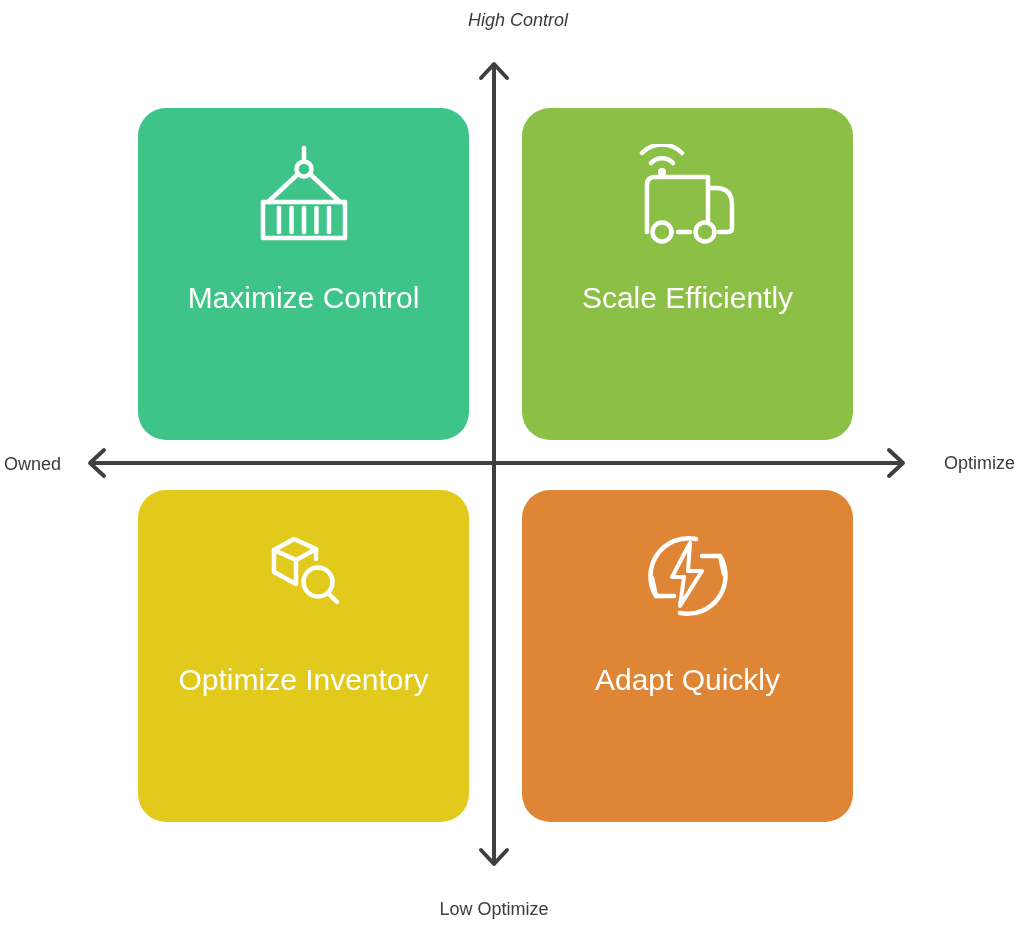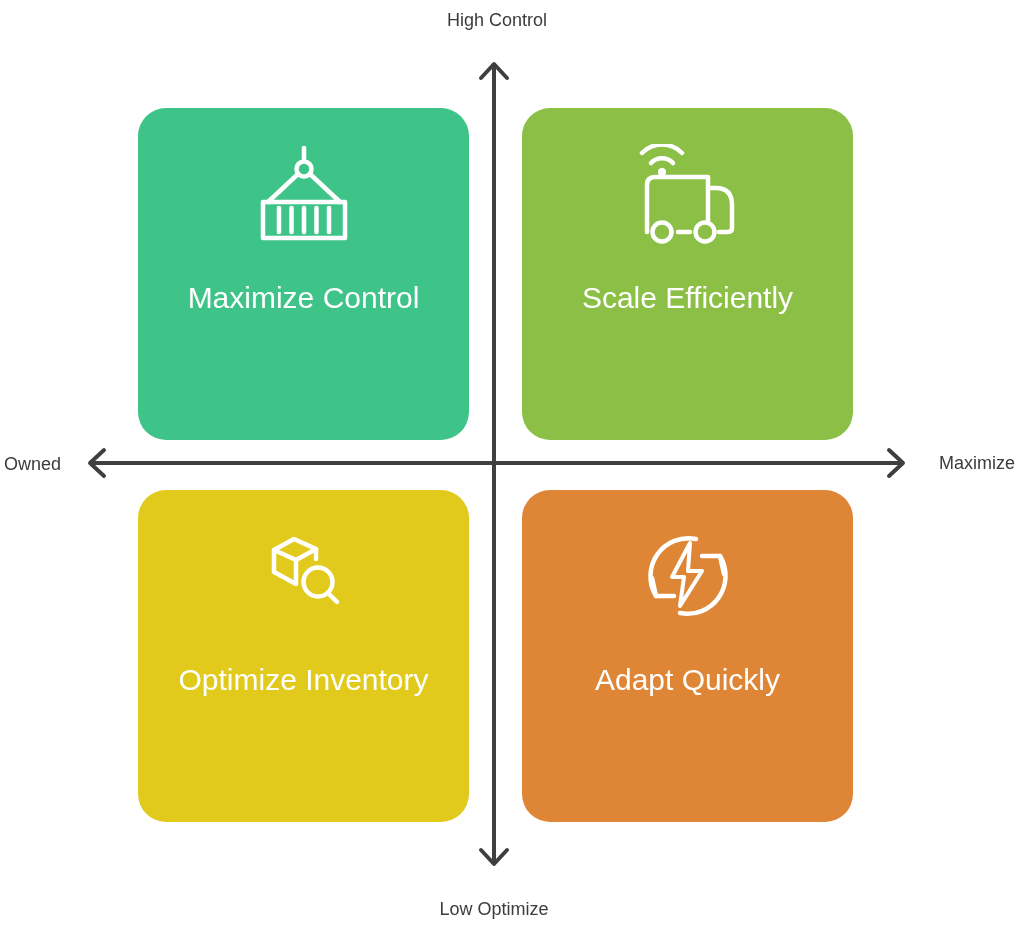--- a/index.html
+++ b/index.html
@@ -10,21 +10,21 @@
     font-family:"Liberation Sans","DejaVu Sans",sans-serif;
     overflow:hidden;
   }
   .axes-svg{position:absolute;left:0;top:0;width:1024px;height:929px;}
   .axis-label{
     position:absolute;
     font-size:18px;
     color:#3c3c3c;
     white-space:nowrap;
   }
-  .axis-label.top{left:497px;top:10px;transform:translateX(-50%);}
+  .axis-label.top{left:518px;top:10px;transform:translateX(-50%);font-style:italic;}
   .axis-label.bottom{left:494px;top:899px;transform:translateX(-50%);}
   .axis-label.left{left:4px;top:464px;transform:translateY(-50%);}
   .axis-label.right{right:9px;top:463px;transform:translateY(-50%);}
   .quadrant{
     position:absolute;
     width:331px;height:332px;
     border-radius:28px;
     display:flex;
     flex-direction:column;
     align-items:center;
@@ -65,21 +65,21 @@
 
       <path d="M92 463 L901 463"></path>
       <path d="M104 450 L90 463 L104 476"></path>
       <path d="M889 450 L903 463 L889 476"></path>
     </g>
   </svg>
 
   <div class="axis-label top">High Control</div>
   <div class="axis-label bottom">Low Optimize</div>
   <div class="axis-label left">Owned</div>
-  <div class="axis-label right">Maximize</div>
+  <div class="axis-label right">Optimize</div>
 
   <div class="quadrant tl" style="background: rgb(62, 196, 136);">
     <div class="q-icon">
       <svg width="110" height="98" viewBox="0 0 110 98">
         <g class="icon-stroke">
           <path d="M55 3 L55 16"></path>
           <circle cx="55" cy="24" r="7.5"></circle>
           <path d="M49 29 L19 57"></path>
           <path d="M61 29 L91 57"></path>
           <rect x="14" y="57" width="82" height="36"></rect>

